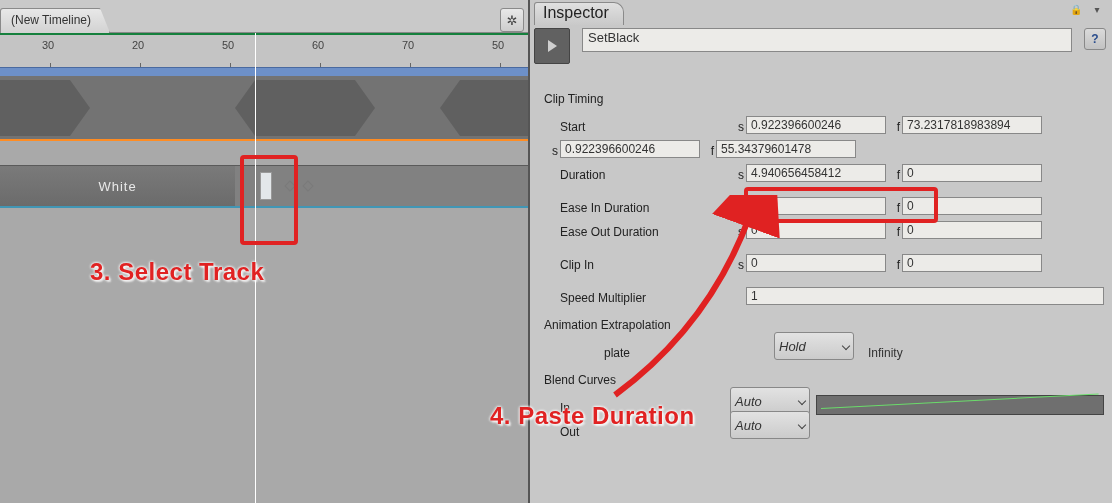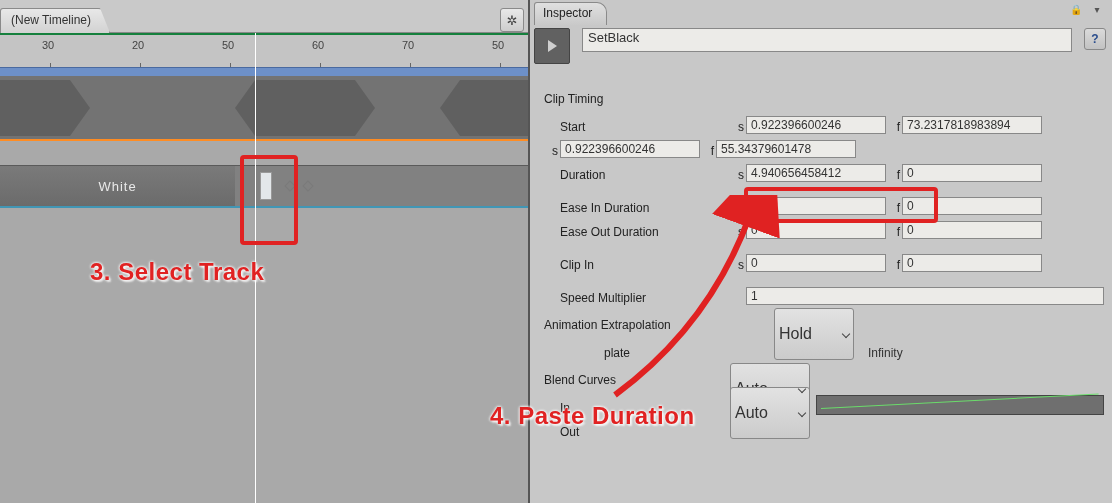--- a/index.html
+++ b/index.html
@@ -25,38 +25,38 @@
 .orange-line{position:absolute;left:0;right:0;height:2px;background:#ff8c22;top:139px;}
 .white-track{position:absolute;top:165px;left:0;right:0;height:40px;background:#818181;border-top:1px solid #5a5a5a;border-bottom:2px solid #4196b5;}
 .white-clip{position:absolute;left:0;width:235px;top:0;bottom:0;background:linear-gradient(#7a7a7a,#6b6b6b);color:#e9e9e9;display:flex;align-items:center;justify-content:center;font-size:13px;letter-spacing:1px;font-family:"Lucida Sans","Segoe UI",sans-serif;}
 .sel-clip{position:absolute;left:260px;top:6px;width:10px;bottom:6px;background:#e3e7ea;border:1px solid #999;}
 .diamond{position:absolute;width:6px;height:6px;transform:rotate(45deg);border:1px solid #7a7a7a;top:182px;}
 .red-box{position:absolute;left:240px;top:155px;width:50px;height:82px;border:4px solid #e02222;border-radius:4px;pointer-events:none;}
 .anno{position:absolute;font-family:"Arial Black","Segoe UI",sans-serif;font-weight:900;color:#e02222;font-size:24px;text-shadow:0 0 3px #fff,0 0 3px #fff,2px 2px 2px rgba(255,255,255,0.7);letter-spacing:0.5px;}
 
 .inspector-panel{position:absolute;left:528px;top:0;right:0;height:503px;background:#c8c8c8;}
 .insp-border{position:absolute;left:0;top:0;bottom:0;width:2px;background:#555;}
-.insp-tab{position:absolute;left:6px;top:2px;height:22px;background:linear-gradient(#e0e0e0,#c9c9c9);border:1px solid #8a8a8a;border-bottom:none;border-radius:3px 10px 0 0;padding:0 14px 0 8px;font-size:12px;line-height:20px;color:#222;}
+.insp-tab{position:absolute;left:6px;top:2px;height:22px;background:linear-gradient(#e0e0e0,#c9c9c9);border:1px solid #8a8a8a;border-bottom:none;border-radius:3px 10px 0 0;padding:0 14px 0 8px;font-size:16px;line-height:20px;color:#222;}
 .insp-lock{position:absolute;right:6px;top:2px;display:flex;gap:2px;}
 .insp-head{position:absolute;left:6px;right:6px;top:28px;height:40px;display:flex;align-items:flex-start;gap:12px;}
 .play-icon{width:34px;height:34px;background:#616161;border:1px solid #444;border-radius:2px;display:flex;align-items:center;justify-content:center;}
 .play-icon::after{content:"";width:0;height:0;border-left:9px solid #cfcfcf;border-top:6px solid transparent;border-bottom:6px solid transparent;}
 .head-field{flex:1 1 auto;height:20px;background:#ecebe8;border:1px solid #888;padding:1px 5px;font-size:13px;}
 .help-btn{width:20px;height:20px;background:linear-gradient(#dadada,#c2c2c2);border:1px solid #888;border-radius:3px;display:flex;align-items:center;justify-content:center;font-size:12px;color:#2a4d8d;font-weight:bold;}
 .insp-body{position:absolute;left:16px;right:8px;top:90px;}
 .section-title{font-size:12px;color:#222;margin:2px 0 6px 0;}
 .row{display:flex;align-items:flex-end;height:22px;margin:0 0 2px 0;}
 .row .label{width:170px;flex:0 0 auto;font-size:12px;padding-left:16px;color:#222;}
 .unit{width:14px;text-align:right;margin-right:2px;font-size:12px;color:#222;}
 .num-field{height:16px;background:#ecebe8;border:1px solid #888;padding:0 4px;font-size:12px;line-height:16px;overflow:hidden;}
 .num-s{width:130px;}
 .num-f{width:130px;}
 .gap9{height:9px;}
 .full-field{flex:1 1 auto;height:16px;background:#ecebe8;border:1px solid #888;padding:0 4px;font-size:12px;line-height:16px;}
-.dropdown{width:70px;height:18px;background:linear-gradient(#e2e2e2,#cbcbcb);border:1px solid #888;border-radius:3px;display:inline-flex;align-items:center;justify-content:space-between;padding:16px 4px;font-size:16px;}
+.dropdown{width:70px;height:18px;background:linear-gradient(#e2e2e2,#cbcbcb);border:1px solid #888;border-radius:3px;display:inline-flex;align-items:center;justify-content:space-between;padding:4px 4px;font-size:13px;font-style:italic;}
 .dropdown::after{content:"";width:5px;height:5px;border-right:1px solid #444;border-bottom:1px solid #444;transform:rotate(45deg);margin-left:4px;}
 .curve-prev{flex:1 1 auto;height:18px;margin-left:6px;background:#6f6f6f;border:1px solid #444;position:relative;}
 .curve-prev::after{content:"";position:absolute;left:4px;right:4px;top:12px;height:1px;background:#6bdc6b;transform-origin:left;transform:rotate(-3deg);}
 .infinity-label{margin-left:14px;font-size:12px;}
 
 .highlight-box{position:absolute;left:744px;top:187px;width:186px;height:28px;border:4px solid #e02222;border-radius:4px;pointer-events:none;}
 .arrow-svg{position:absolute;left:560px;top:195px;width:230px;height:210px;pointer-events:none;}
 </style>
 </head>
 <body>

